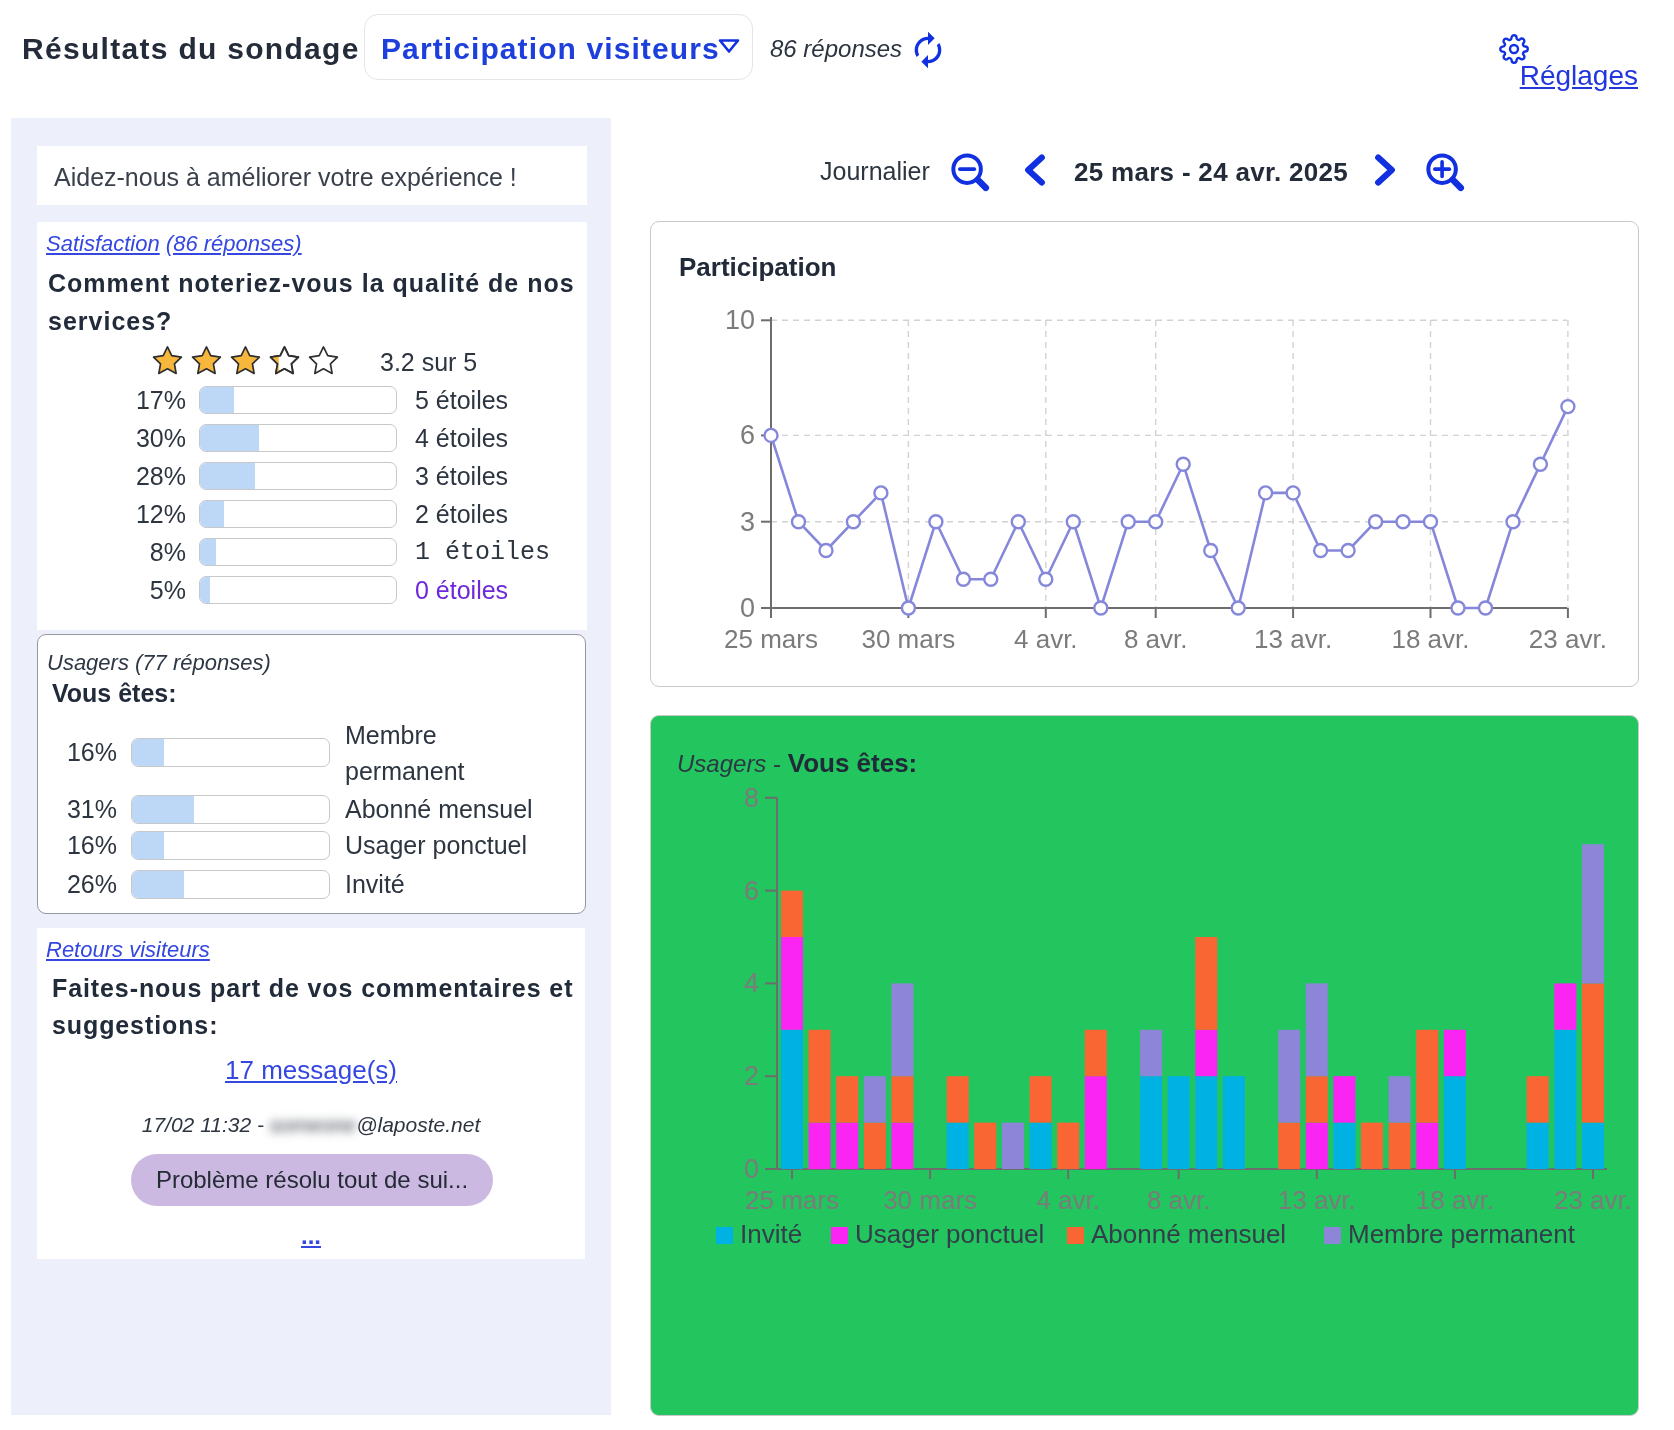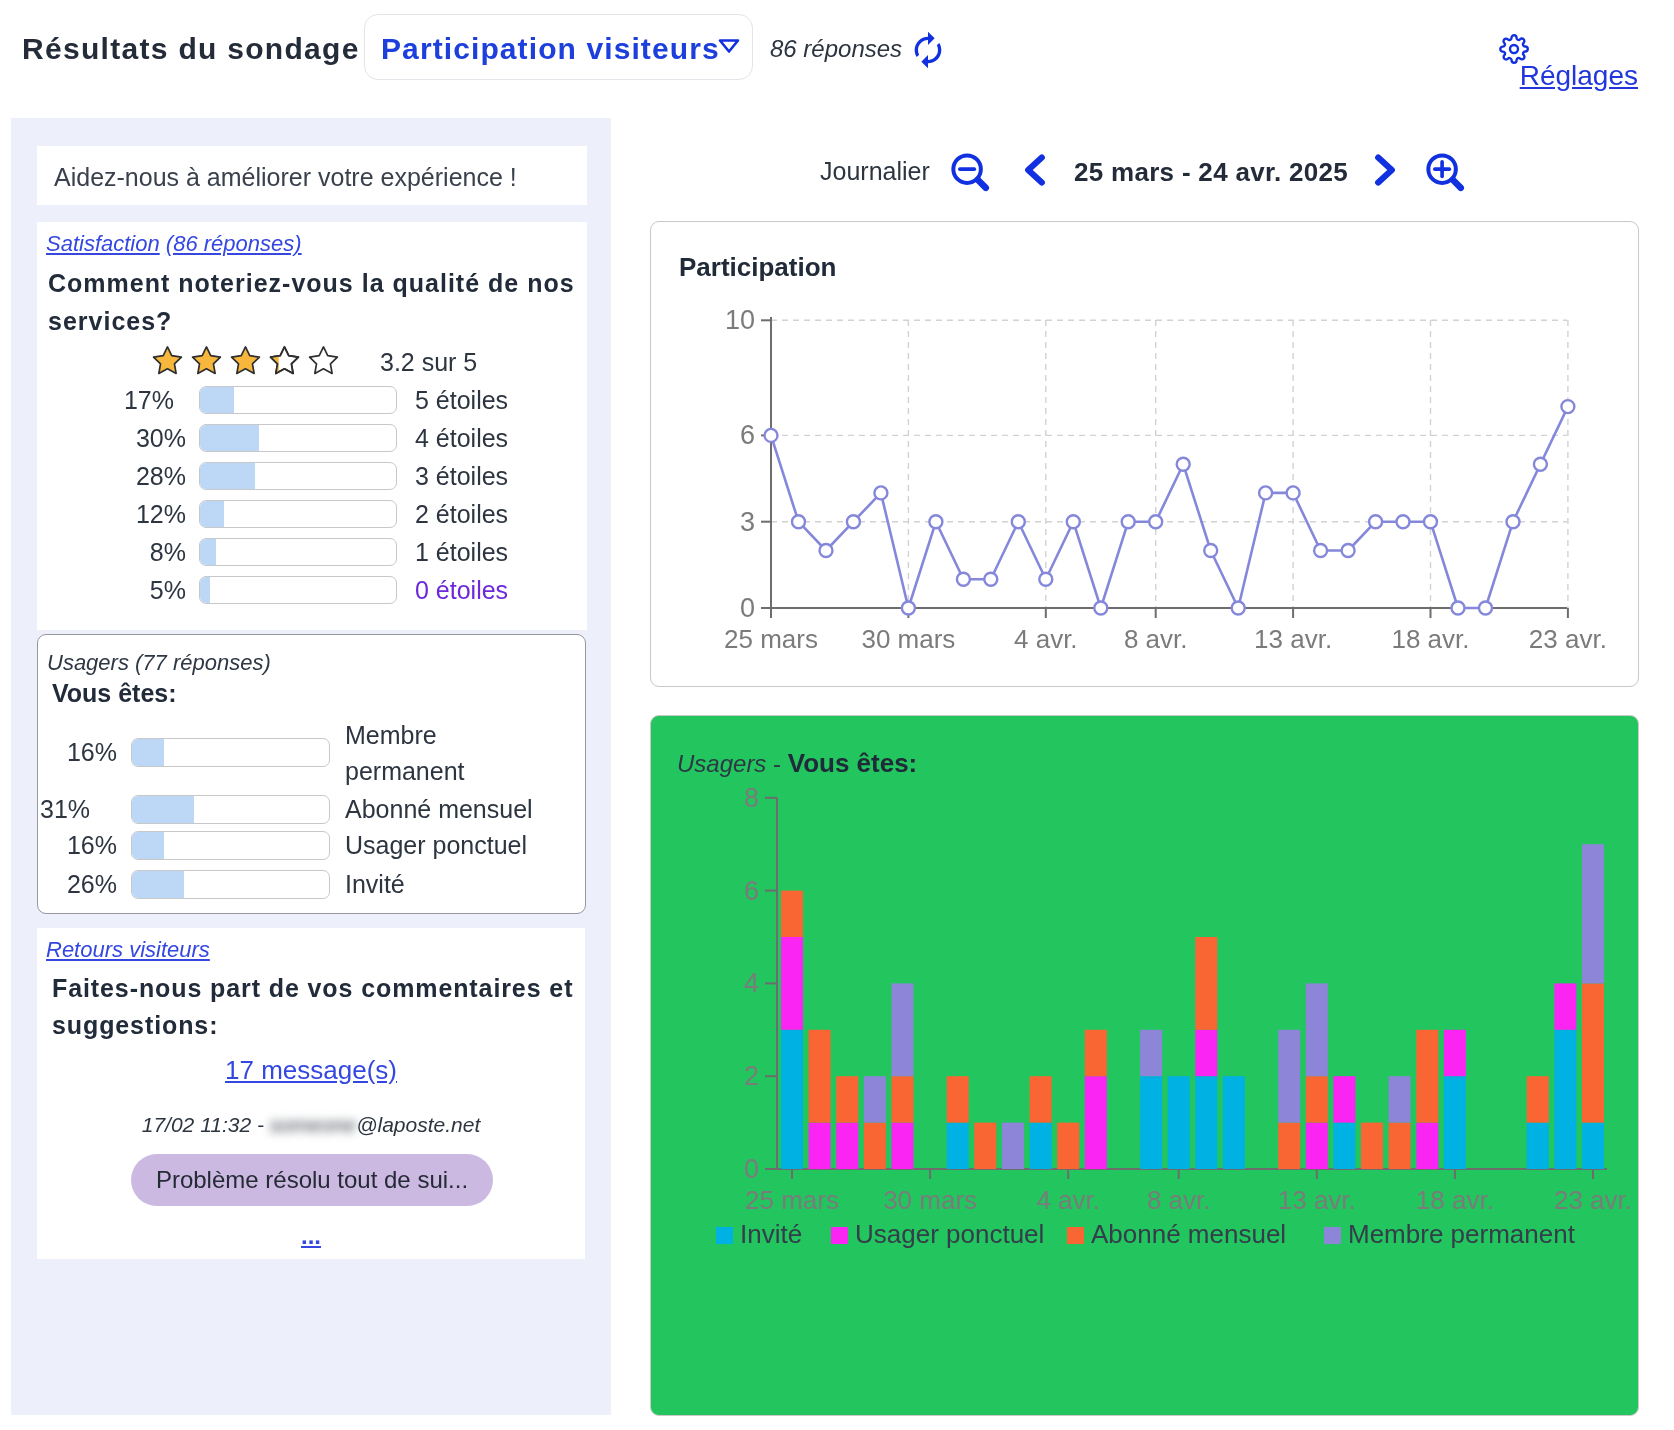--- a/index.html
+++ b/index.html
@@ -53,21 +53,21 @@
       <use href="#st" fill="#ffffff" stroke="#2e2e2e" stroke-width="1.3" stroke-linejoin="round"></use>
     </g>
     <g transform="translate(117,1.5) scale(1.29)" clip-path="url(#cp)">
       <use href="#st" fill="#f6b73c"></use>
     </g>
     <g transform="translate(117,1.5) scale(1.29)">
       <use href="#st" fill="none" stroke="#2e2e2e" stroke-width="1.3" stroke-linejoin="round"></use>
     </g>
   </svg>
 <div class="abs" style="left:380px;top:348px;font-size:25px;color:#2d3540;">3.2 sur 5</div>
-<div class="abs" style="left:48px;top:386px;width:126px;text-align:right;font-size:25px;color:#2d3540;">17%</div>
+<div class="abs" style="left:60px;top:386px;width:126px;text-align:right;font-size:25px;color:#2d3540;">17%</div>
 <div style="position:absolute;left:199px;top:386px;width:198px;height:28px;border:1.5px solid #c8c8c8;border-radius:7px;background:#fff;overflow:hidden;box-sizing:border-box;">
     <div style="position:absolute;left:0;top:0;bottom:0;width:34px;background:#bdd7f6;"></div>
   </div>
 <div class="abs" style="left:415px;top:386px;font-size:25px;color:#2d3540;">5 étoiles</div>
 <div class="abs" style="left:60px;top:424px;width:126px;text-align:right;font-size:25px;color:#2d3540;">30%</div>
 <div style="position:absolute;left:199px;top:424px;width:198px;height:28px;border:1.5px solid #c8c8c8;border-radius:7px;background:#fff;overflow:hidden;box-sizing:border-box;">
     <div style="position:absolute;left:0;top:0;bottom:0;width:59px;background:#bdd7f6;"></div>
   </div>
 <div class="abs" style="left:415px;top:424px;font-size:25px;color:#2d3540;">4 étoiles</div>
 <div class="abs" style="left:60px;top:462px;width:126px;text-align:right;font-size:25px;color:#2d3540;">28%</div>
@@ -77,35 +77,35 @@
 <div class="abs" style="left:415px;top:462px;font-size:25px;color:#2d3540;">3 étoiles</div>
 <div class="abs" style="left:60px;top:500px;width:126px;text-align:right;font-size:25px;color:#2d3540;">12%</div>
 <div style="position:absolute;left:199px;top:500px;width:198px;height:28px;border:1.5px solid #c8c8c8;border-radius:7px;background:#fff;overflow:hidden;box-sizing:border-box;">
     <div style="position:absolute;left:0;top:0;bottom:0;width:24px;background:#bdd7f6;"></div>
   </div>
 <div class="abs" style="left:415px;top:500px;font-size:25px;color:#2d3540;">2 étoiles</div>
 <div class="abs" style="left:60px;top:538px;width:126px;text-align:right;font-size:25px;color:#2d3540;">8%</div>
 <div style="position:absolute;left:199px;top:538px;width:198px;height:28px;border:1.5px solid #c8c8c8;border-radius:7px;background:#fff;overflow:hidden;box-sizing:border-box;">
     <div style="position:absolute;left:0;top:0;bottom:0;width:16px;background:#bdd7f6;"></div>
   </div>
-<div class="abs" style="left:415px;top:538px;font-size:25px;color:#2d3540;">1 étoiles</div>
+<div class="abs" style="left:415px;top:538px;font-size:25px;color:#2d3540;font-family:Liberation Mono, monospace;">1 étoiles</div>
 <div class="abs" style="left:60px;top:576px;width:126px;text-align:right;font-size:25px;color:#2d3540;">5%</div>
 <div style="position:absolute;left:199px;top:576px;width:198px;height:28px;border:1.5px solid #c8c8c8;border-radius:7px;background:#fff;overflow:hidden;box-sizing:border-box;">
     <div style="position:absolute;left:0;top:0;bottom:0;width:10px;background:#bdd7f6;"></div>
   </div>
 <div class="abs" style="left:415px;top:576px;font-size:25px;color:#6d28d9;">0 étoiles</div>
 <div class="abs" style="left:37px;top:634px;width:549px;height:280px;background:#fff;border:1.5px solid #97979f;border-radius:9px;"></div>
 <div class="abs" style="left:47px;top:650px;font-size:22px;font-style:italic;color:#2e3744;">Usagers (77 réponses)</div>
 <div class="abs" style="left:52px;top:679px;font-size:25px;font-weight:bold;color:#222b3a;">Vous êtes:</div>
 <div class="abs" style="left:40px;top:738px;width:77px;text-align:right;font-size:25px;color:#2d3540;">16%</div>
 <div style="position:absolute;left:131px;top:738px;width:199px;height:29px;border:1.5px solid #c8c8c8;border-radius:7px;background:#fff;overflow:hidden;box-sizing:border-box;">
     <div style="position:absolute;left:0;top:0;bottom:0;width:32px;background:#bdd7f6;"></div>
   </div>
 <div class="abs" style="left:345px;top:717px;font-size:25px;color:#2d3540;line-height:36px;">Membre<br>permanent</div>
-<div class="abs" style="left:40px;top:795px;width:77px;text-align:left;font-size:25px;color:#2d3540;">31%</div>
+<div class="abs" style="left:40px;top:795px;width:77px;text-align:right;font-size:25px;color:#2d3540;">31%</div>
 <div style="position:absolute;left:131px;top:795px;width:199px;height:29px;border:1.5px solid #c8c8c8;border-radius:7px;background:#fff;overflow:hidden;box-sizing:border-box;">
     <div style="position:absolute;left:0;top:0;bottom:0;width:62px;background:#bdd7f6;"></div>
   </div>
 <div class="abs" style="left:345px;top:795px;font-size:25px;color:#2d3540;">Abonné mensuel</div>
 <div class="abs" style="left:40px;top:831px;width:77px;text-align:right;font-size:25px;color:#2d3540;">16%</div>
 <div style="position:absolute;left:131px;top:831px;width:199px;height:29px;border:1.5px solid #c8c8c8;border-radius:7px;background:#fff;overflow:hidden;box-sizing:border-box;">
     <div style="position:absolute;left:0;top:0;bottom:0;width:32px;background:#bdd7f6;"></div>
   </div>
 <div class="abs" style="left:345px;top:831px;font-size:25px;color:#2d3540;">Usager ponctuel</div>
 <div class="abs" style="left:40px;top:870px;width:77px;text-align:right;font-size:25px;color:#2d3540;">26%</div>

